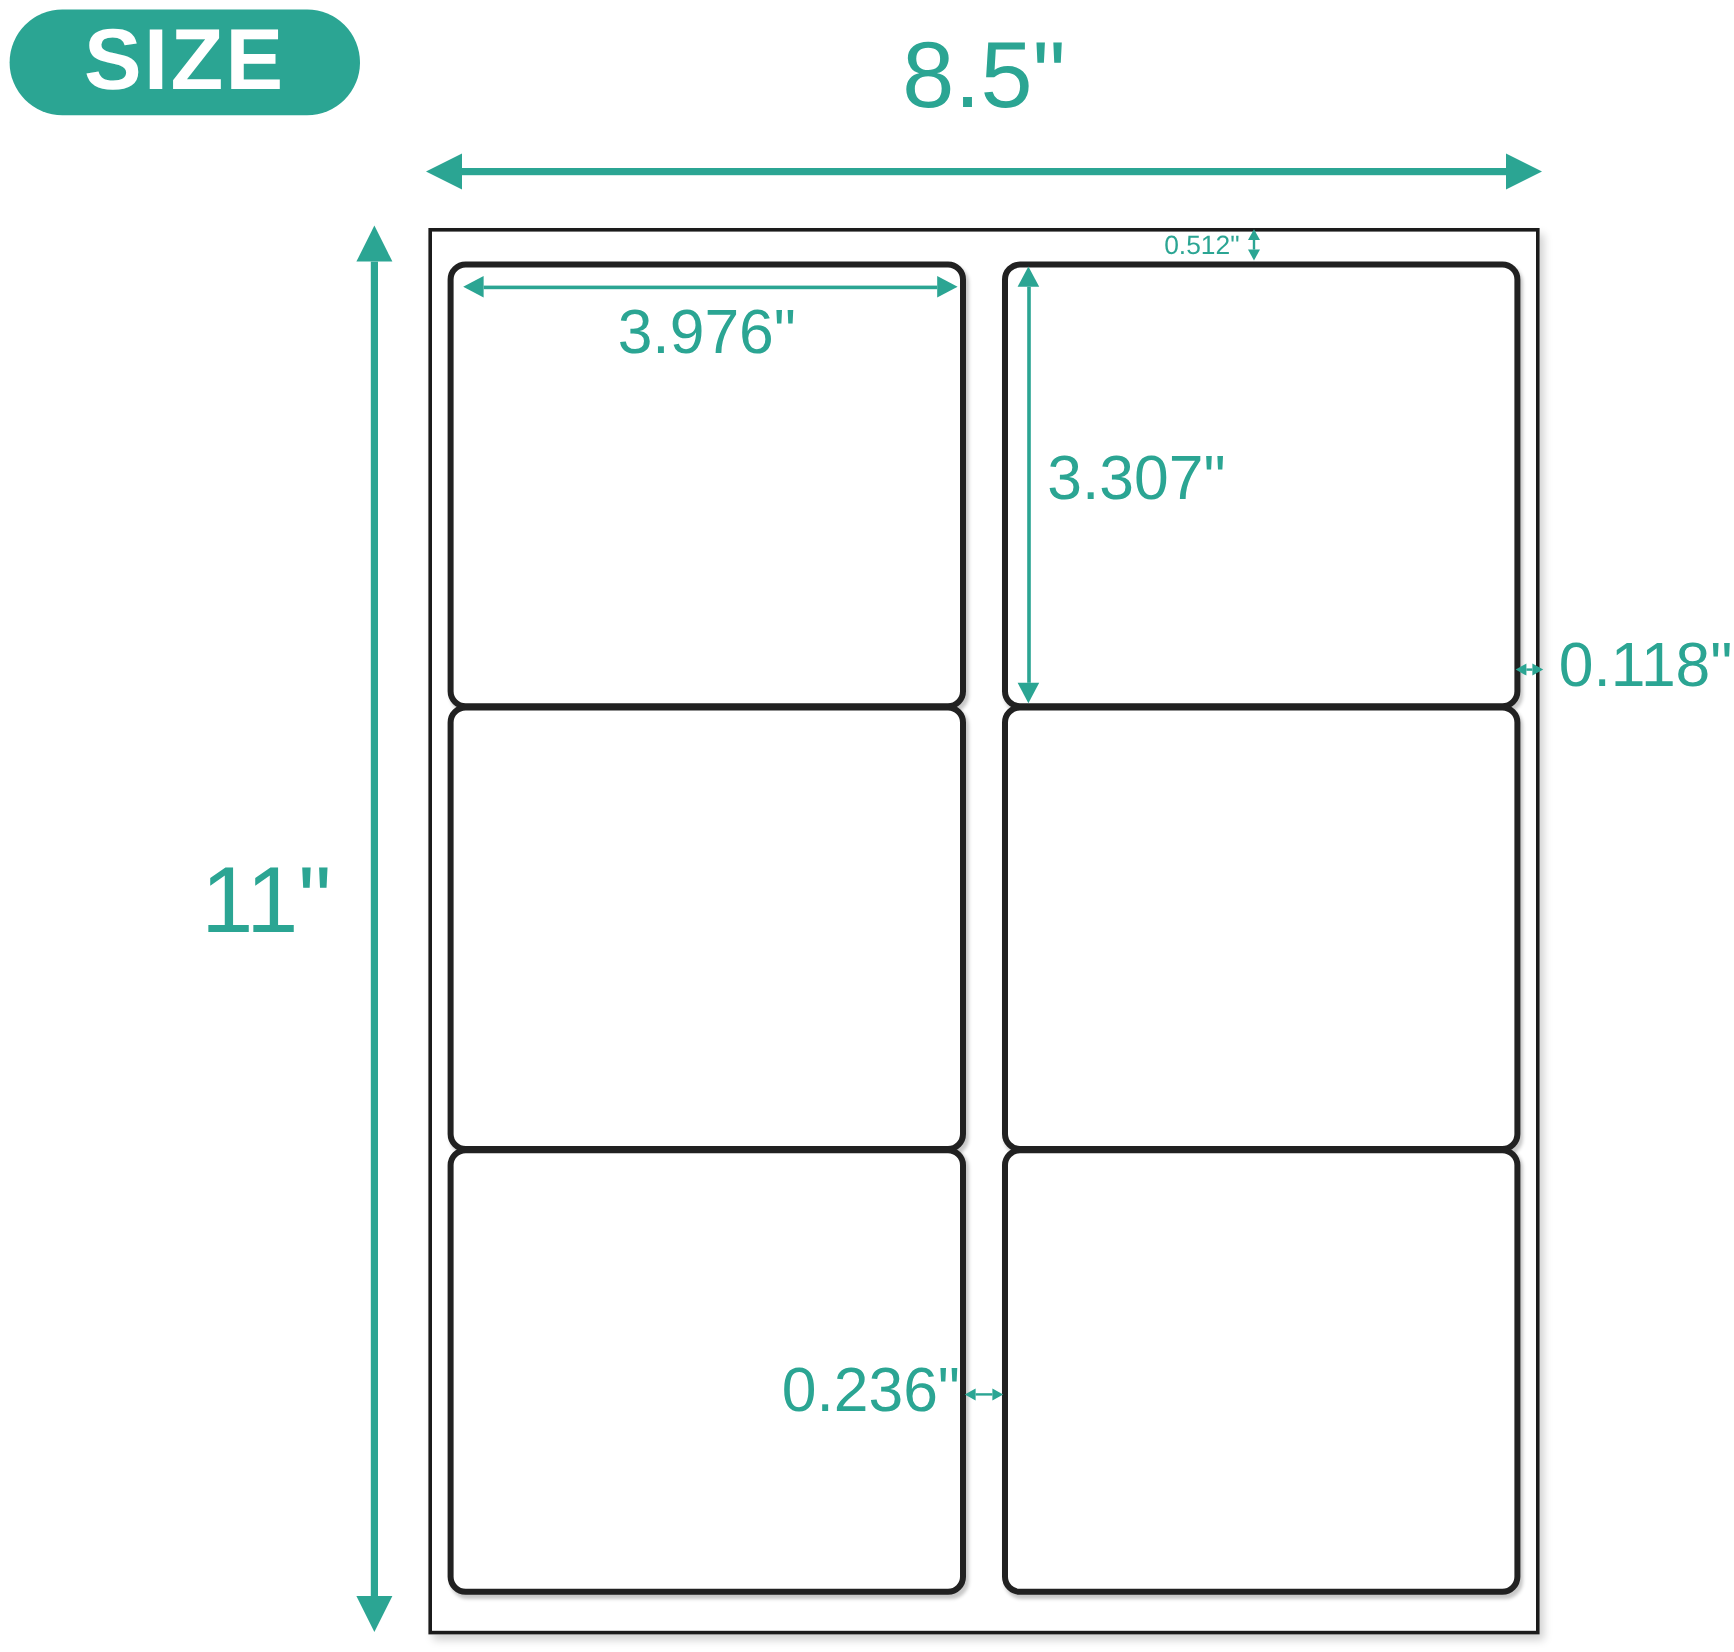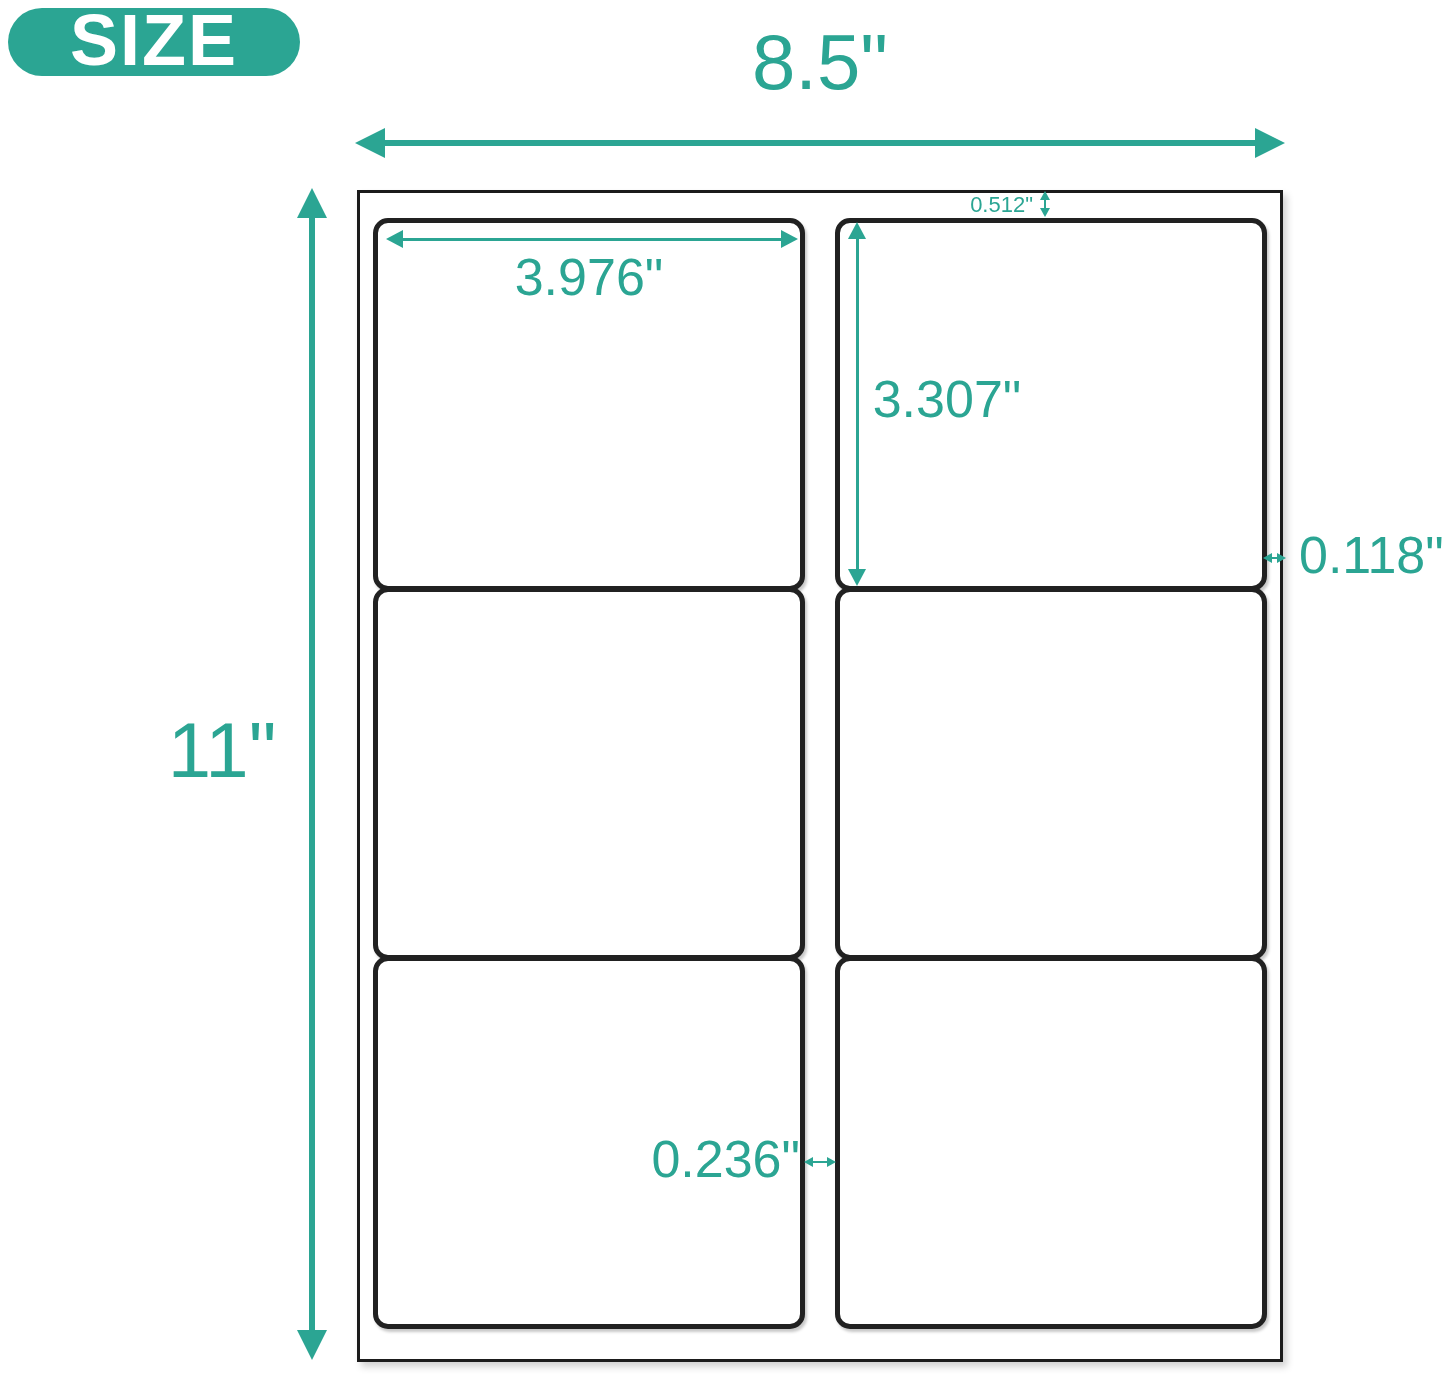--- a/index.html
+++ b/index.html
@@ -12,21 +12,21 @@
     width: 1445px;
     height: 1377px;
     background: #ffffff;
     overflow: hidden;
   }
 
   
   .badge {
     position: absolute;
     left: 8px; top: 8px;
-    width: 292px; height: 68px;
+    width: 292px; height: 88px;
     background: var(--accent);
     border-radius: 46px;
     display: flex; align-items: center; justify-content: center;
   }
   .badge span {
     color: #ffffff;
     font-size: 72px;
     font-weight: bold;
     letter-spacing: 2px;
     line-height: 1;

